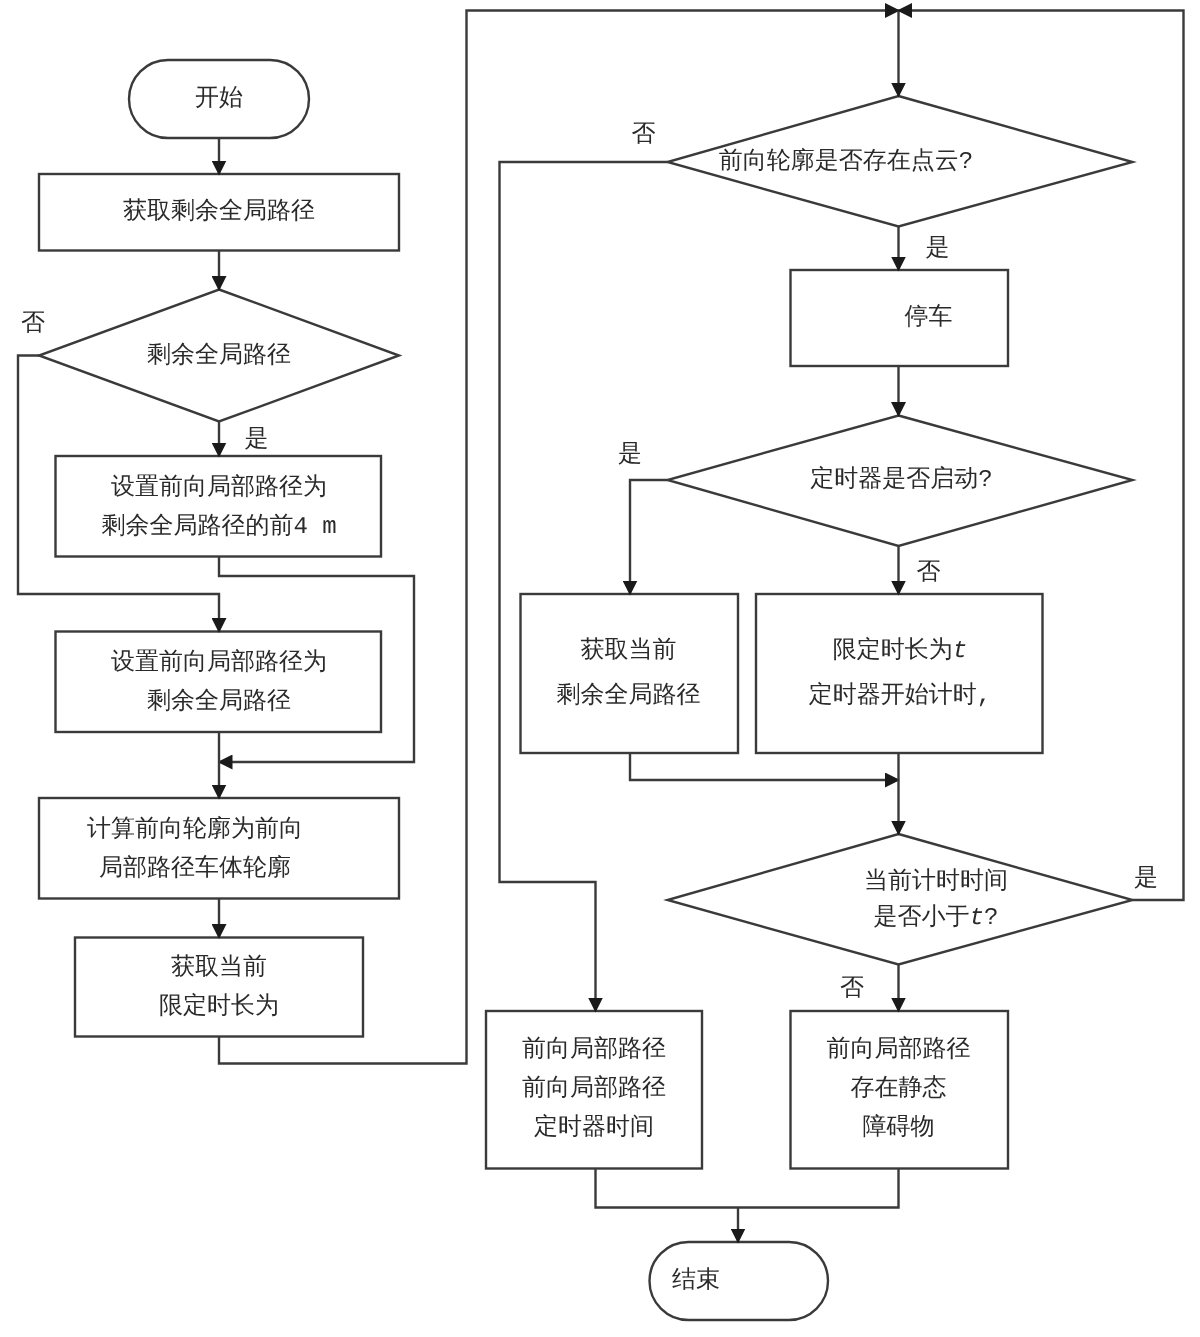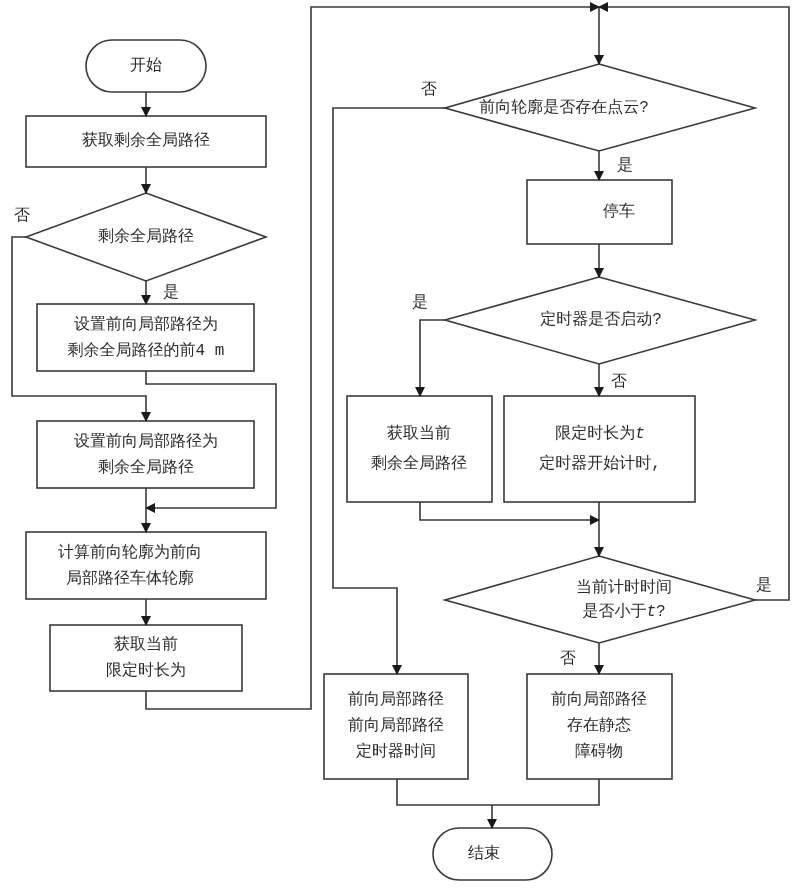--- a/index.html
+++ b/index.html
@@ -111,21 +111,21 @@
 <div class="lbl" style="left:396px;top:726px">
   <span class="line-text">前向局部路径</span>
   <span class="line-text">前向局部路径</span>
   <span class="line-text">定时器时间</span>
 </div>
 <div class="lbl" style="left:599px;top:726px">
   <span class="line-text">前向局部路径</span>
   <span class="line-text">存在静态</span>
   <span class="line-text">障碍物</span>
 </div>
-<div class="lbl" style="left:484px;top:854px">
+<div class="lbl" style="left:464px;top:854px">
   <span class="line-text">结束</span>
 </div>
 
 <span class="branch" style="left:14px;top:206px">否</span>
 <span class="branch" style="left:163px;top:283px">是</span>
 <span class="branch" style="left:421px;top:80px">否</span>
 <span class="branch" style="left:617px;top:156px">是</span>
 <span class="branch" style="left:412px;top:293px">是</span>
 <span class="branch" style="left:611px;top:372px">否</span>
 <span class="branch" style="left:756px;top:576px">是</span>

